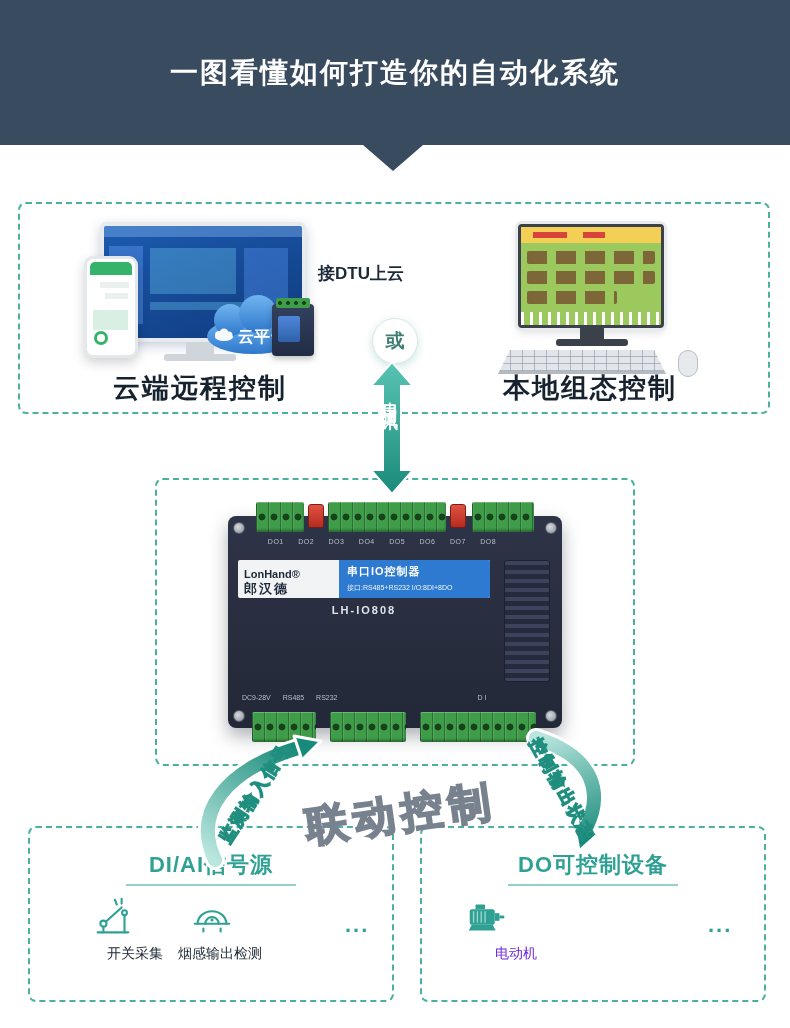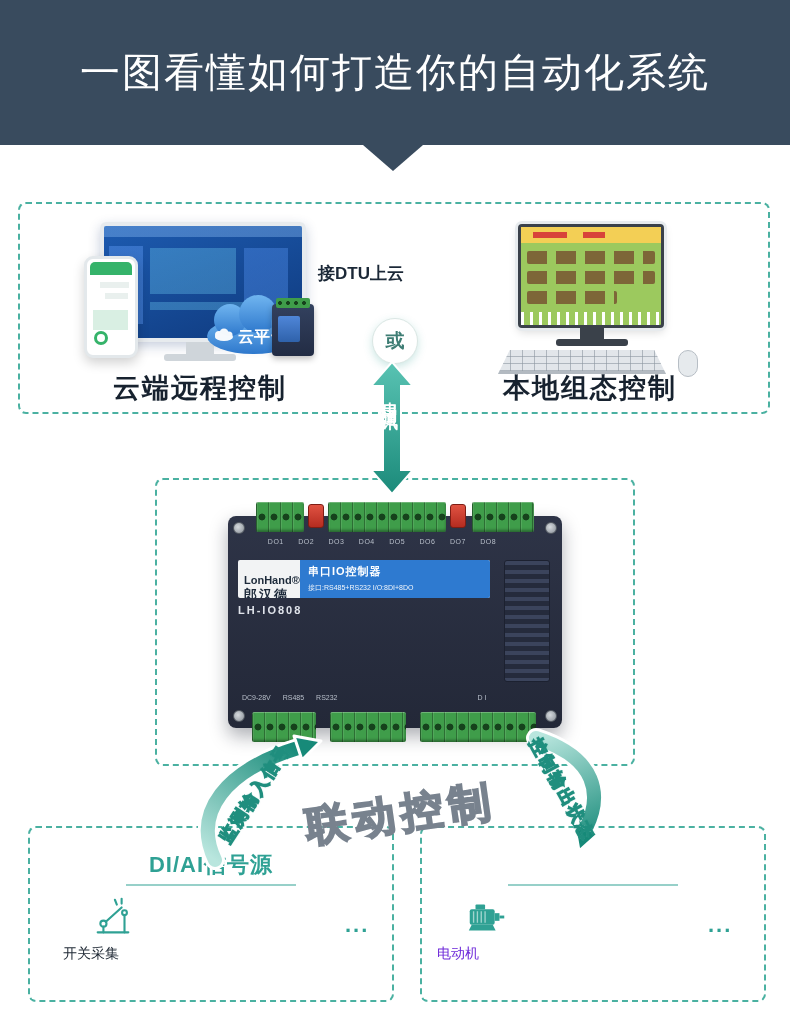--- a/index.html
+++ b/index.html
@@ -1,21 +1,21 @@
 <!DOCTYPE html>
 <html><head>
 <meta charset="utf-8">
 <style>
   *{box-sizing:border-box;margin:0;padding:0}
   body{background:#ffffff;font-family:"Liberation Sans","DejaVu Sans",sans-serif}
   #canvas{position:relative;width:790px;height:1028px;margin:0 auto;background:#fff;overflow:hidden}
 
   
   .banner{position:absolute;left:0;top:0;width:790px;height:145px;background:#394b5e;display:flex;align-items:center;justify-content:center}
-  .banner-title{color:#fff;font-size:40px;font-weight:400;letter-spacing:2px}
+  .banner-title{color:#fff;font-size:28px;font-weight:700;letter-spacing:2px}
   .banner-tri{position:absolute;left:363px;top:145px;width:0;height:0;border-left:30px solid transparent;border-right:30px solid transparent;border-top:26px solid #394b5e}
 
   
   .dash-box{position:absolute;border:2px dashed #4ab1a1;border-radius:8px}
   .box-top{left:18px;top:202px;width:752px;height:212px}
   .box-device{left:155px;top:478px;width:480px;height:288px}
   .box-di{left:28px;top:826px;width:366px;height:176px}
   .box-do{left:420px;top:826px;width:346px;height:176px}
 
   
@@ -67,45 +67,45 @@
     background-size:12px 100%,12px 100%;box-shadow:inset 0 1px 0 rgba(255,255,255,.25),inset 0 -2px 3px rgba(0,0,0,.35)}
   .tt{top:0}.tb{bottom:0}
   .t1{left:28px;width:48px}.t2{left:100px;width:118px}.t3{left:244px;width:62px}
   .b1{left:24px;width:64px}.b2{left:102px;width:76px}.b3{left:192px;width:116px}
   .redbtn{position:absolute;width:16px;height:24px;top:2px;background:linear-gradient(#e05242,#b52c20);border:1px solid #7e1d14;border-radius:3px}
   .r1{left:80px}.r2{left:222px}
   .screw{position:absolute;width:12px;height:12px;border-radius:50%;background:radial-gradient(circle at 4px 4px,#d6dade,#878e96);border:1px solid #555b63}
   .s1{left:5px;top:20px}.s2{right:5px;top:20px}.s3{left:5px;bottom:20px}.s4{right:5px;bottom:20px}
   .dev-do-labels{position:absolute;left:14px;right:40px;top:36px;text-align:center;font-size:7px;color:#b8bfca;word-spacing:12px;letter-spacing:.5px}
   .dev-band{position:absolute;left:10px;top:58px;width:252px;height:38px;background:#f2f3f4;border-radius:2px;display:flex;overflow:hidden}
-  .dev-logo{width:62px;padding:14px 6px}
+  .dev-logo{width:101px;padding:8px 6px}
   .logo-en{font-size:11px;font-weight:bold;color:#1d2a3a}
   .logo-cn{font-size:13px;font-weight:bold;color:#1d2a3a;letter-spacing:2px}
   .dev-blue{flex:1;background:#2e7ad0;color:#fff;padding:4px 8px}
   .dev-blue-title{font-size:11px;font-weight:bold;letter-spacing:1px}
   .dev-blue-specs{font-size:7px;opacity:.92;margin-top:4px}
-  .dev-model{position:absolute;left:10px;top:102px;width:252px;color:#dfe3ea;font-size:11px;letter-spacing:2px;font-weight:bold}
+  .dev-model{position:absolute;left:10px;top:102px;width:252px;text-align:center;color:#dfe3ea;font-size:11px;letter-spacing:2px;font-weight:bold}
   .dev-grille{position:absolute;right:12px;top:58px;width:46px;height:122px;background:repeating-linear-gradient(180deg,#3b445c 0 4px,#252b3c 4px 9px);border:1px solid #1c2130;border-radius:3px}
   .dev-port-labels{position:absolute;left:14px;top:192px;width:170px;font-size:7px;color:#b8bfca;word-spacing:10px}
   .dev-di-label{position:absolute;left:210px;top:192px;width:90px;text-align:center;font-size:7px;color:#b8bfca;letter-spacing:2px}
 
   
   .flow-svg{position:absolute;left:150px;top:688px;z-index:6}
   .arrow-text{position:absolute;font-weight:bold;color:#fff;-webkit-text-stroke:1.3px #1f8e7e;text-shadow:0 0 2px rgba(31,142,126,.45);font-size:17px;letter-spacing:2px;text-align:center;z-index:7}
   .input-label{left:170px;top:782px;width:170px;transform:rotate(-57deg)}
   .output-label{left:472px;top:778px;width:180px;transform:rotate(61deg)}
   .linkage-label{position:absolute;left:296px;top:786px;width:210px;text-align:center;transform:rotate(-8deg);color:#fff;-webkit-text-stroke:2px #78828e;font-size:42px;font-weight:800;letter-spacing:6px;z-index:7;text-shadow:0 0 1px #78828e}
 
   
   .sec-title{position:absolute;font-size:22px;font-weight:bold;color:#2fa194;text-align:center;letter-spacing:1px}
   .di-title{left:48px;top:850px;width:326px}
   .do-title{left:440px;top:850px;width:306px}
   .title-line{position:absolute;top:884px;height:2px;background:rgba(47,161,148,.5)}
   .di-line{left:126px;width:170px}.do-line{left:508px;width:170px}
-  .cell{position:absolute;top:894px;width:100px;text-align:left}
+  .cell{position:absolute;top:894px;width:100px;text-align:right}
   .ic{width:46px;height:46px;display:block;margin:0 auto}
   .cell-label{margin-top:5px;font-size:14px}
   .lbl-dark{color:#1a2430}.lbl-teal{color:#6d28d9}
   .more{position:absolute;top:912px;font-size:22px;font-weight:bold;color:#2fa194;letter-spacing:2px}
   .more-di{left:345px}.more-do{left:708px}
 </style>
 </head>
 <body>
 
 <div id="canvas">
@@ -257,24 +257,35 @@
       <path d="M36 22 V40"></path>
       <circle cx="14" cy="31" r="3.2"></circle>
       <circle cx="36" cy="19.5" r="2.5"></circle>
       <path d="M16.5 29 L33 14"></path>
       <path d="M26 6 L28 11"></path>
       <path d="M33 5 L33 10"></path>
     </svg>
     <div class="cell-label lbl-dark">开关采集</div>
   </div>
 
+  <div class="cell" style="left:162px">
+    <svg class="ic" viewBox="0 0 48 48" fill="none" stroke="#2fa194" stroke-width="2.2" stroke-linecap="round" stroke-linejoin="round">
+      <path d="M9 31 A15 13 0 0 1 39 31"></path>
+      <path d="M6 31 H42"></path>
+      <path d="M17 31 A7 7 0 0 1 31 31"></path>
+      <circle cx="24" cy="27" r="1.6" fill="#2fa194" stroke="none"></circle>
+      <path d="M15 36 V39 M33 36 V39"></path>
+    </svg>
+    <div class="cell-label lbl-dark">烟感输出检测</div>
+  </div>
 
 
   <div class="more more-di">...</div>
 
+  <div class="sec-title do-title">DO可控制设备</div>
   <div class="title-line do-line"></div>
 
   <div class="cell" style="left:437px">
     <svg class="ic" viewBox="0 0 48 48">
       <rect x="6" y="16" width="26" height="16" rx="2" fill="#2fa194"></rect>
       <rect x="32" y="20" width="5" height="8" fill="#2fa194"></rect>
       <rect x="37" y="22.5" width="5" height="3" fill="#2fa194"></rect>
       <rect x="12" y="11" width="10" height="5" rx="1" fill="#2fa194"></rect>
       <path d="M8 32 L5 38 H33 L30 32 Z" fill="#2fa194"></path>
       <path d="M10 18 V30 M14 18 V30 M18 18 V30 M22 18 V30" stroke="#ffffff" stroke-width="1.4" opacity="0.55"></path>

